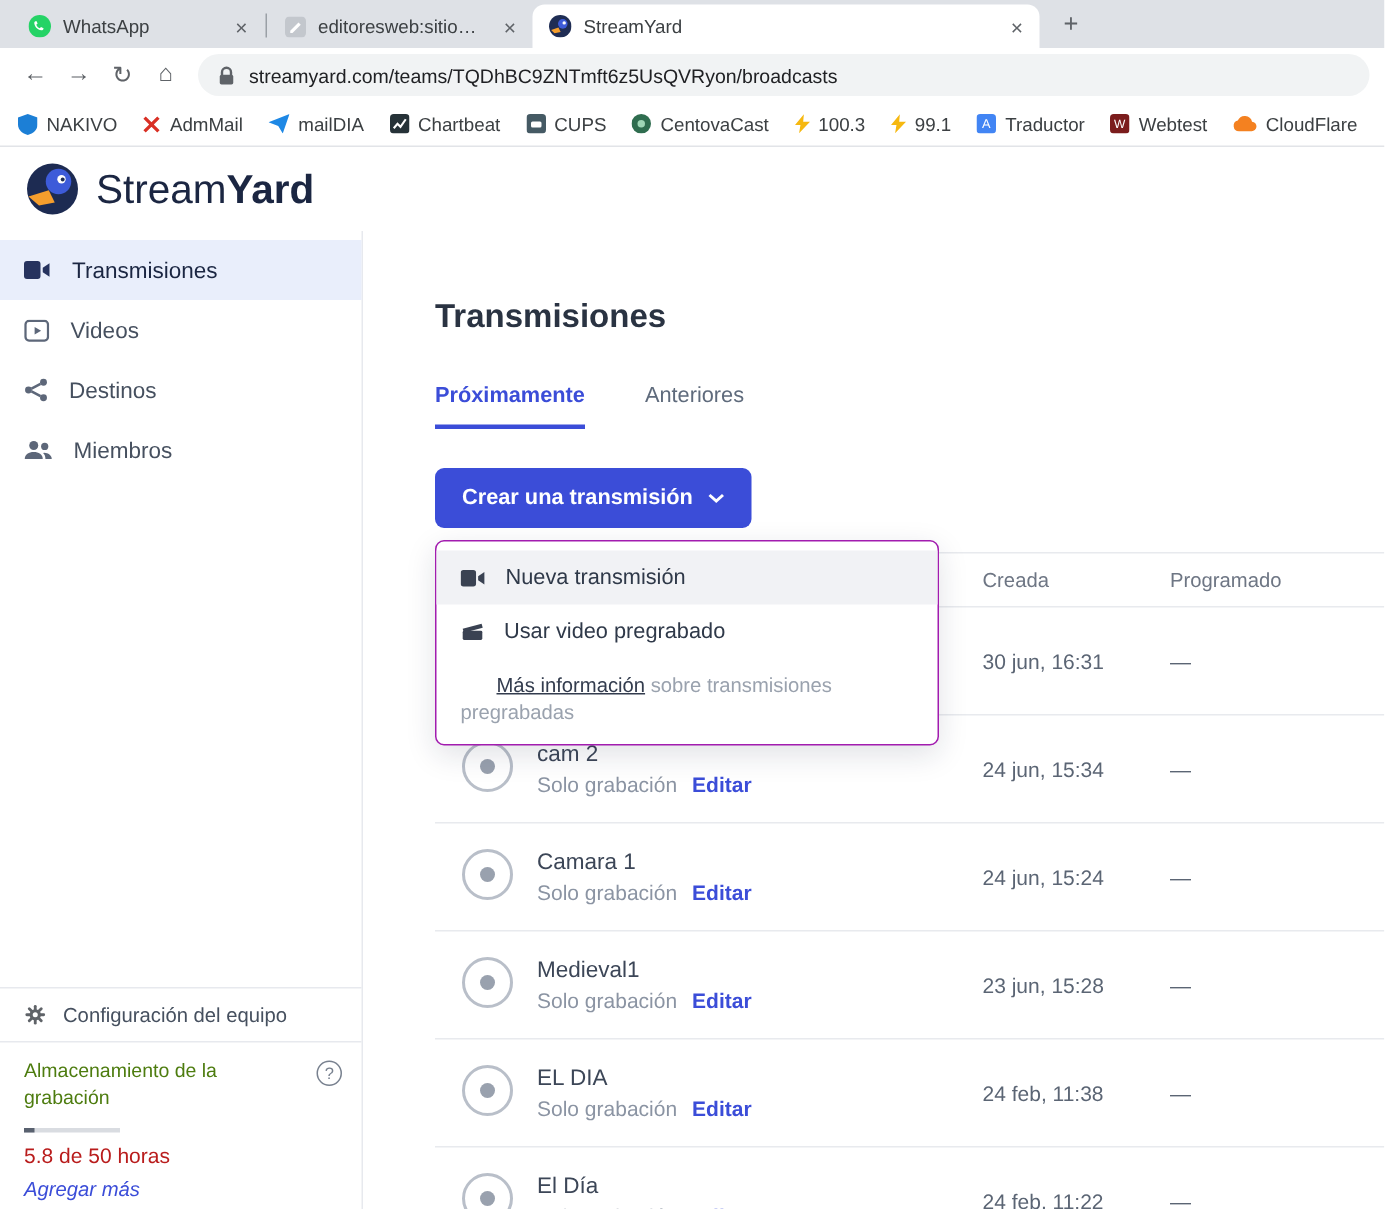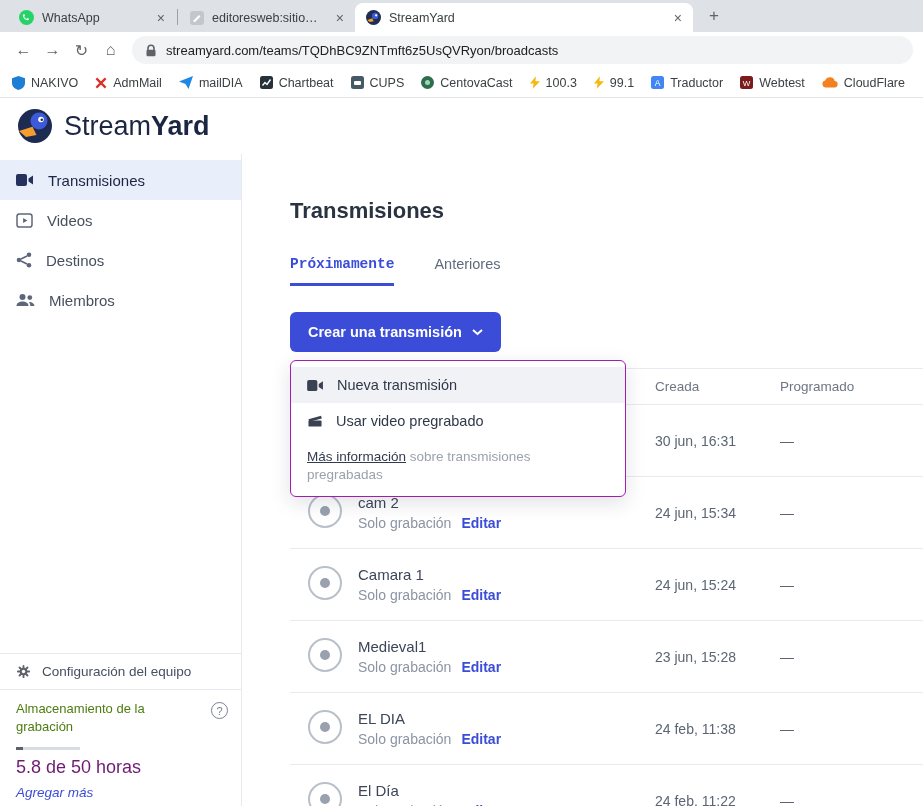--- a/index.html
+++ b/index.html
@@ -40,47 +40,47 @@
   .side-item svg{color:#5d6779;flex:0 0 auto;}
   .side-item.active{background:#e9eefb;color:var(--navy);}
   .side-item.active svg{color:#26325e;}
   .side-footer{margin-top:auto;}
   .side-sec{border-top:1px solid #e7e9ee;display:flex;align-items:center;gap:11px;padding:10px 16px;font-size:13.5px;color:#46505f;}
   .storage{border-top:1px solid #e7e9ee;padding:10px 16px 6px;position:relative;}
   .storage-label{font-size:13px;color:#4d7c0f;line-height:1.38;width:152px;}
   .help{position:absolute;right:13px;top:12px;width:17px;height:17px;border:1.5px solid #78818f;border-radius:50%;color:#78818f;font-size:11px;display:flex;align-items:center;justify-content:center;}
   .track{width:64px;height:3px;background:#d9dce1;margin:11px 0 7px;position:relative;}
   .fill{position:absolute;left:0;top:0;height:3px;background:#59616f;}
-  .usage{font-size:18px;color:#701a75;margin-bottom:7px;}
+  .usage{font-size:14px;color:#b91c1c;margin-bottom:7px;}
   .addmore{font-size:13.5px;color:var(--accent);font-style:italic;}
 
   .content{flex:1;position:relative;padding:44px 0 0 48px;min-width:0;overflow:hidden;}
   .page-title{font-size:22px;font-weight:bold;color:#2a3342;line-height:26px;margin-bottom:32px;}
   .tabs{display:flex;gap:40px;}
   .tabbtn{font-size:14.5px;line-height:17px;padding-bottom:10px;color:#5f6b7c;border-bottom:3px solid transparent;}
-  .tabbtn.active{color:var(--accent);font-weight:bold;border-bottom-color:var(--accent);font-family:Liberation Mono, monospace;}
+  .tabbtn.active{color:var(--accent);font-weight:bold;border-bottom-color:var(--accent);}
   .create-btn{margin-top:26px;display:inline-flex;align-items:center;gap:10px;background:var(--accent);color:#fff;font-size:14.5px;font-weight:bold;line-height:18px;padding:11px 18px;border-radius:6px;border:none;}
 
   .table{margin-top:16px;border-top:1px solid #e8eaee;}
   .thead,.trow{display:grid;grid-template-columns:365px 125px 1fr;align-items:center;border-bottom:1px solid #e8eaee;}
   .thead{height:36px;font-size:13.5px;color:#6e7684;}
   .trow{height:72px;font-size:14px;color:#5b6574;}
   .name-cell{display:flex;align-items:flex-start;gap:16px;padding-left:18px;min-width:0;}
   .rec{width:34px;height:34px;border:2px solid #b9bfc9;border-radius:50%;display:flex;align-items:center;justify-content:center;flex:0 0 auto;}
   .rec::after{content:"";width:10px;height:10px;border-radius:50%;background:#99a1ae;}
   .row-title{font-size:15px;color:#3c4657;margin-bottom:4px;}
   .row-sub{font-size:14px;color:#8b94a3;display:flex;gap:10px;}
   .edit-link{color:var(--accent);font-weight:bold;}
 
   .menu{position:absolute;left:48px;top:206px;width:336px;background:#fff;border:1px solid #a21caf;border-radius:6px;box-shadow:0 6px 20px rgba(20,30,60,.13);z-index:5;padding-top:6px;}
   .menu-item{height:36px;display:flex;align-items:center;gap:13px;padding:0 16px;font-size:14.5px;color:#2f3949;}
   .menu-item.hl{background:#f1f2f5;}
   .menu-item svg{color:#3a4252;flex:0 0 auto;}
   .menu-foot{padding:9px 16px 13px;font-size:13.5px;color:#9aa2ae;line-height:1.3;}
-  .menu-foot .lnk{color:#333c4e;text-decoration:underline;}
+  .menu-foot .lnk{color:#333c4e;text-decoration:underline;margin-left:24px;}
 </style>
 </head>
 <body>
 
 <div class="stage">
 
   <div class="tabstrip">
     <div class="tab tab-w1">
       <span class="favicon">
           <svg width="15" height="15" viewBox="0 0 16 16">

